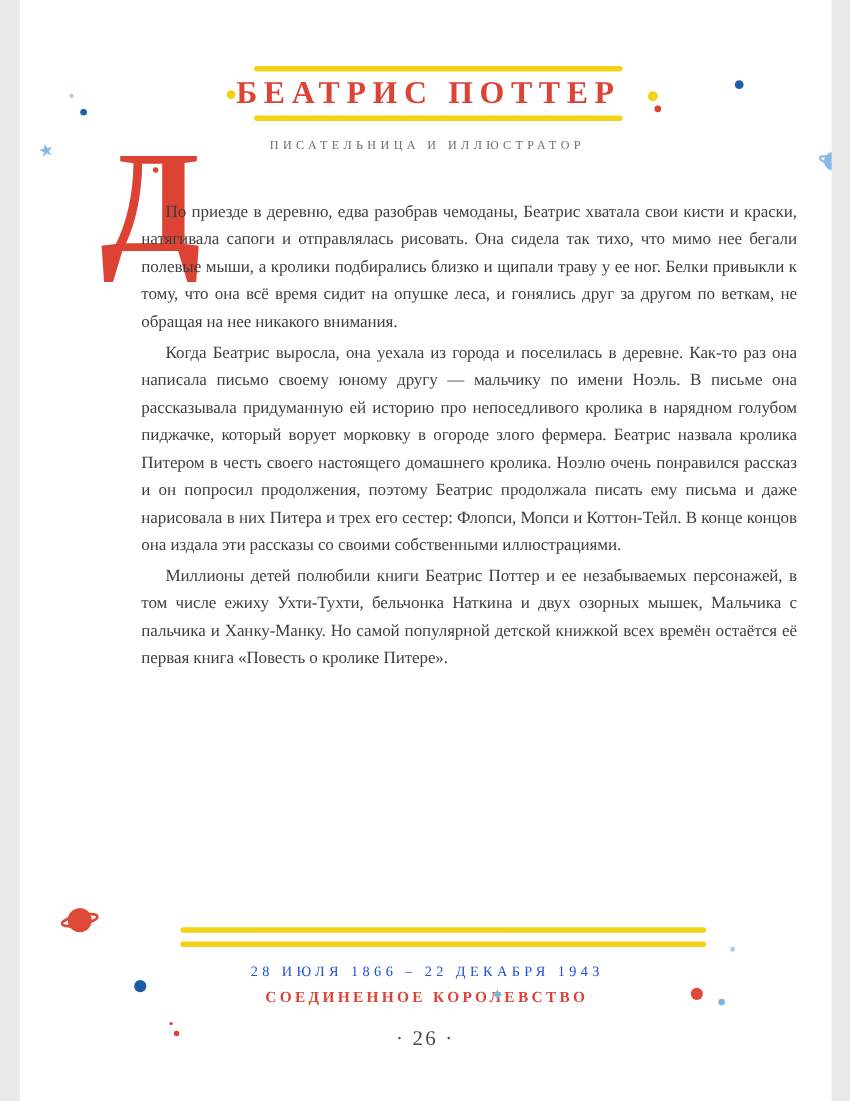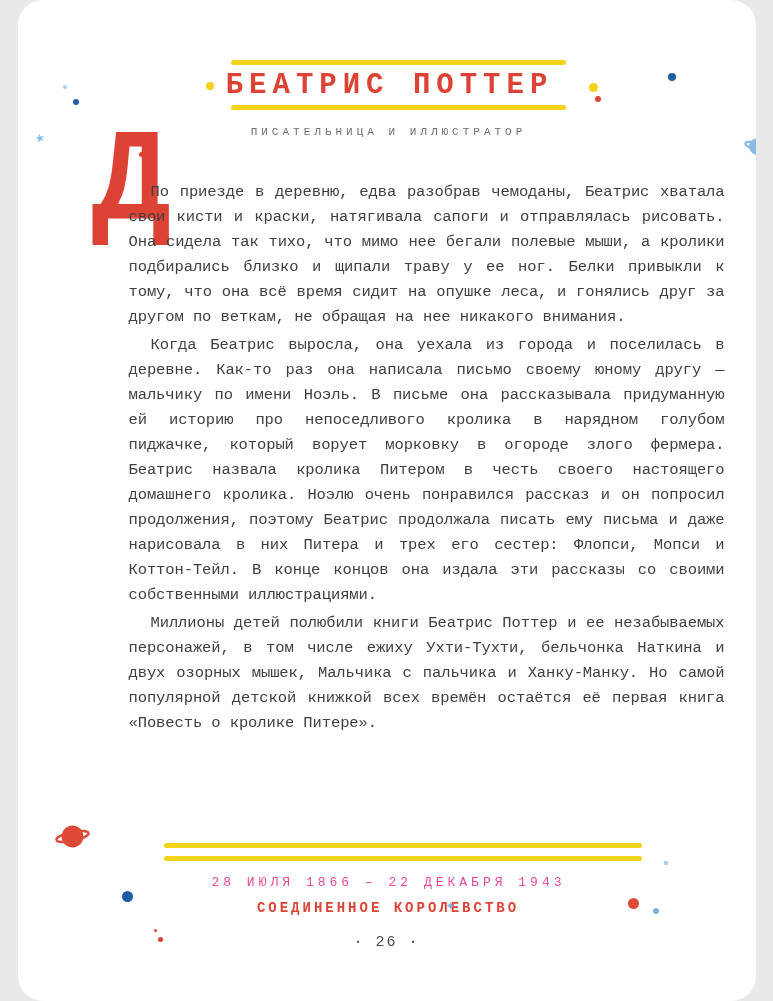--- a/index.html
+++ b/index.html
@@ -8,23 +8,22 @@
     --body-text:#3F3F3F;
     --muted:#6E6E6E;
   }
   *{margin:0;padding:0;box-sizing:border-box;}
   html,body{background:#e9e9e9;}
   .page{
     position:relative;
     width:738px;height:1001px;
     margin:0 auto;
     background:#ffffff;
-    font-family:Liberation Mono, monospace;
+    font-family:Liberation Serif, serif;
     overflow:hidden;
-    border-radius:25px;
   }
   .rule{
     position:absolute;
     background:var(--yellow);
     border-radius:3px;
     height:5px;
   }
   .rule-title-top{left:213px;top:60px;width:335px;}
   .rule-title-bottom{left:213px;top:105px;width:335px;}
   .title{
@@ -56,32 +55,32 @@
     margin-bottom:3px;
   }
   .para.indent{text-indent:22px;margin-left:31px;}
   .dc-spacer{float:left;width:115px;height:50px;}
   .footer-rule-1{left:146px;top:843px;width:478px;}
   .footer-rule-2{left:146px;top:856px;width:478px;}
   .dates{
     position:absolute;top:875px;left:0;right:0;
     text-align:center;
     font-size:13px;letter-spacing:4px;text-indent:4px;
-    color:#ec4899;
+    color:#1d4ed8;
   }
   .country{
     position:absolute;top:900px;left:0;right:0;
     text-align:center;
     font-size:14px;font-weight:bold;letter-spacing:3px;text-indent:3px;
     color:var(--red);
   }
   .pagenum{
     position:absolute;top:934px;left:0;right:0;
     text-align:center;
-    font-size:15px;letter-spacing:2px;
+    font-size:19px;letter-spacing:2px;
     color:#4A4A4A;
   }
   .deco{position:absolute;pointer-events:none;}
 </style>
 </head>
 <body>
 
 <div class="page">
 
   <div class="rule rule-title-top"></div>

